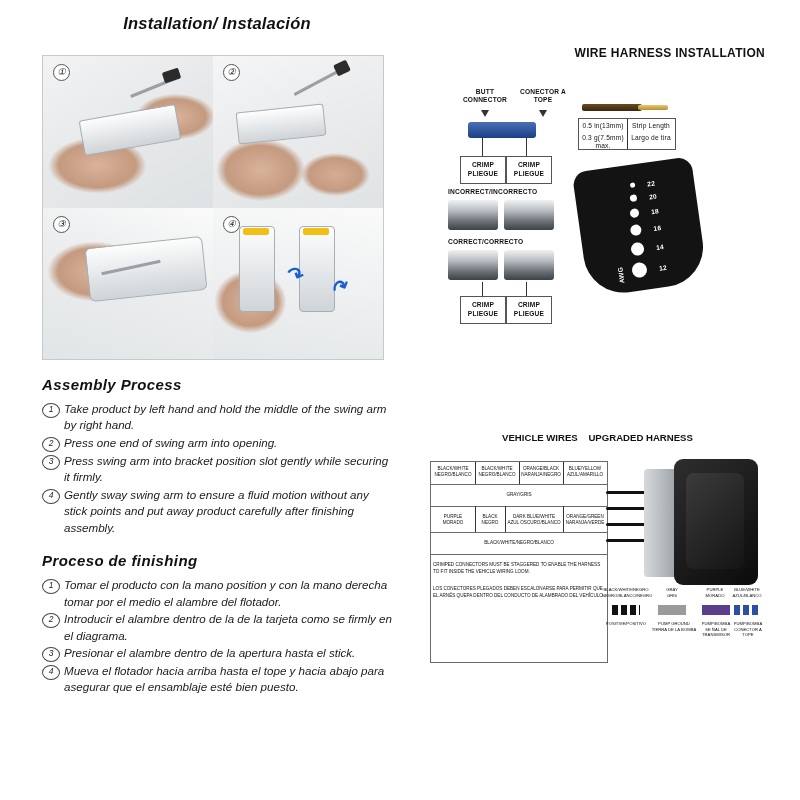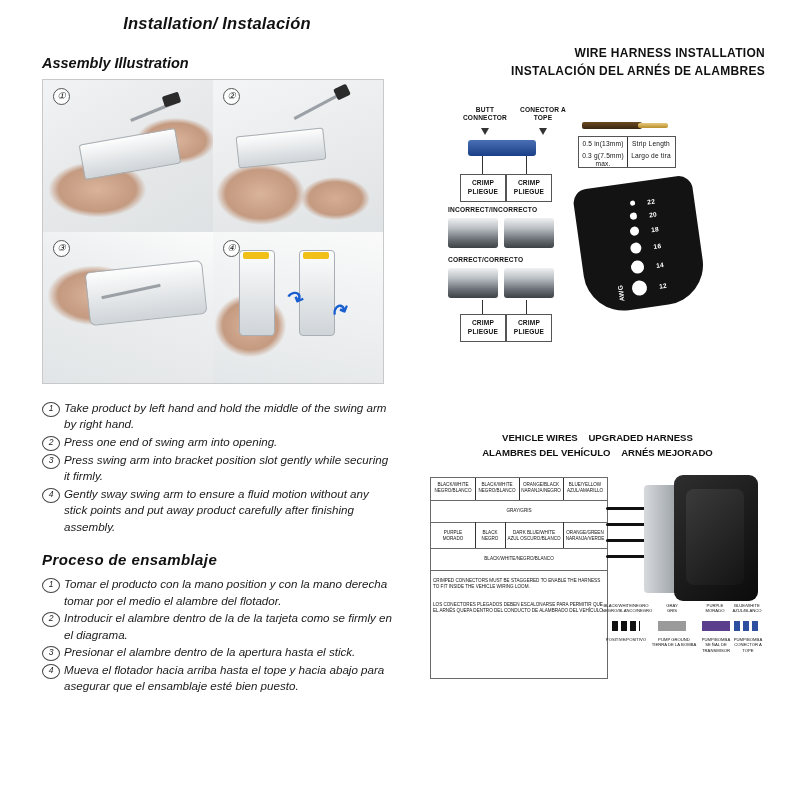--- a/index.html
+++ b/index.html
@@ -86,42 +86,41 @@
   .lbl{position:absolute;font-size:6.6px;font-weight:bold;text-align:center;line-height:1.25;letter-spacing:.2px;}
   .boxn{position:absolute;border:1px solid #555;background:#fff;}
   .dnarrow{position:absolute;width:0;height:0;border-left:4px solid transparent;border-right:4px solid transparent;border-top:7px solid #333;}
   .vline{position:absolute;background:#333;width:1px;}
   .conn-blue{position:absolute;background:linear-gradient(180deg,#4a6fb5,#1b3f86);border-radius:3px;}
   .metal{position:absolute;background:linear-gradient(180deg,#f0f1f2 0%,#b9bec3 35%,#6d7378 70%,#3c4145 100%);border-radius:3px;}
   .wirestub{position:absolute;background:linear-gradient(180deg,#6b4a21,#3a2710);border-radius:2px;}
   .gauge{position:absolute;background:#131313;border-radius:14px 14px 40px 40px;}
   .gh{position:absolute;background:#fff;border-radius:50%;}
 
-  .vw{margin-top:6px;text-align:center;font-size:9.6px;font-weight:bold;line-height:1.6;}
+  .vw{margin-top:24px;text-align:center;font-size:9.6px;font-weight:bold;line-height:1.6;}
   .vw .row1 span{display:inline-block;}
   .harness{position:relative;width:335px;height:265px;margin-top:10px;}
   .tablebox{position:absolute;left:0;top:6px;width:176px;height:200px;border:1px solid #6a6a6a;background:#fff;}
   .trow{position:absolute;left:0;right:0;border-top:1px solid #6a6a6a;}
   .cellt{position:absolute;font-size:4.6px;text-align:center;line-height:1.3;color:#111;}
   .ftnote{position:absolute;left:2px;right:2px;font-size:4.6px;line-height:1.45;color:#111;}
   .plug{position:absolute;background:#111;border-radius:9px;}
   .pwire{position:absolute;background:#111;height:3px;border-radius:2px;}
   .swatch{position:absolute;}
   .swlbl{position:absolute;font-size:4.2px;text-align:center;line-height:1.3;}
 </style>
 </head>
 <body>
 
 <div class="page">
 
   <div class="left">
 
     <h1 class="title">Installation/ Instalación</h1>
 
-    <div class="h2">Assembly Illustration</div>
 
     <div class="illus-box">
 
       <div class="quad q1">
         <div class="photo p1"></div>
         <div class="pump" style="left:38px;top:56px;width:96px;height:34px;transform:rotate(-10deg);"></div>
         <div class="rod" style="left:86px;top:30px;width:48px;height:3px;transform:rotate(-22deg);"></div>
         <div class="blk" style="left:120px;top:14px;width:17px;height:11px;transform:rotate(-18deg);"></div>
         <div class="numcirc">①</div>
       </div>
@@ -147,20 +146,21 @@
         <div class="pump" style="left:86px;top:18px;width:34px;height:84px;border-radius:4px;"></div>
         <div class="ylw" style="left:30px;top:20px;width:26px;height:7px;"></div>
         <div class="ylw" style="left:90px;top:20px;width:26px;height:7px;"></div>
         <div class="arrow-blue" style="left:72px;top:56px;transform:rotate(15deg);">↷</div>
         <div class="arrow-blue" style="left:118px;top:70px;transform:rotate(-30deg);">↷</div>
         <div class="numcirc">④</div>
       </div>
     </div>
 
     <div class="proc">
+      <h3 class="h2 spaced">Assembly Process</h3>
       <div class="steps">
         <div class="step">
           <div class="bullet">1</div>
           <div class="txt">Take product by left hand and hold the middle of the swing arm by right hand.</div>
         </div>
         <div class="step">
           <div class="bullet">2</div>
           <div class="txt">Press one end of swing arm into opening.</div>
         </div>
         <div class="step">
@@ -168,21 +168,21 @@
           <div class="txt">Press swing arm into bracket position slot gently while securing it firmly.</div>
         </div>
         <div class="step">
           <div class="bullet">4</div>
           <div class="txt">Gently sway swing arm to ensure a fluid motion without any stick points and put away product carefully after finishing assembly.</div>
         </div>
       </div>
     </div>
 
     <div class="proc">
-      <h3 class="h2 spaced">Proceso de ensamblaje</h3>
+      <h3 class="h2 spaced">Proceso de finishing</h3>
       <div class="steps">
         <div class="step">
           <div class="bullet">1</div>
           <div class="txt">Tomar el producto con la mano position y con la mano derecha tomar por el medio el alambre del flotador.</div>
         </div>
         <div class="step">
           <div class="bullet">2</div>
           <div class="txt">Introducir el alambre dentro de la de la tarjeta como se firmly en el diagrama.</div>
         </div>
         <div class="step">
@@ -194,21 +194,20 @@
           <div class="txt">Mueva el flotador hacia arriba hasta el tope y hacia abajo para asegurar que el ensamblaje esté bien puesto.</div>
         </div>
       </div>
     </div>
   </div>
 
   <div class="right">
 
     <div class="rtitle">
       <div>WIRE HARNESS INSTALLATION</div>
-      <div>INSTALACIÓN DEL ARNÉS DE ALAMBRES</div>
     </div>
 
     <div class="wh">
 
       <div class="lbl" style="left:26px;top:12px;width:58px;">BUTT CONNECTOR</div>
       <div class="lbl" style="left:84px;top:12px;width:58px;">CONECTOR A TOPE</div>
       <div class="dnarrow" style="left:51px;top:34px;"></div>
       <div class="dnarrow" style="left:109px;top:34px;"></div>
 
       <div class="conn-blue" style="left:38px;top:46px;width:68px;height:16px;"></div>
@@ -269,25 +268,20 @@
         <div class="lbl" style="left:24px;top:104px;width:22px;color:#fff;transform:rotate(-90deg);">AWG</div>
       </div>
     </div>
 
     <div class="vw">
       <div class="row1">
         <span>VEHICLE WIRES</span>
         &nbsp;&nbsp;
         <span>UPGRADED HARNESS</span>
       </div>
-      <div class="row1">
-        <span>ALAMBRES DEL VEHÍCULO</span>
-        &nbsp;&nbsp;
-        <span>ARNÉS MEJORADO</span>
-      </div>
     </div>
 
     <div class="harness">
 
       <div class="tablebox">
 
         <div class="cellt" style="left:0;top:4px;width:44px;white-space:pre-line;">BLACK/WHITE
 NEGRO/BLANCO</div>
         <div class="cellt" style="left:44px;top:4px;width:44px;white-space:pre-line;">BLACK/WHITE
 NEGRO/BLANCO</div>

